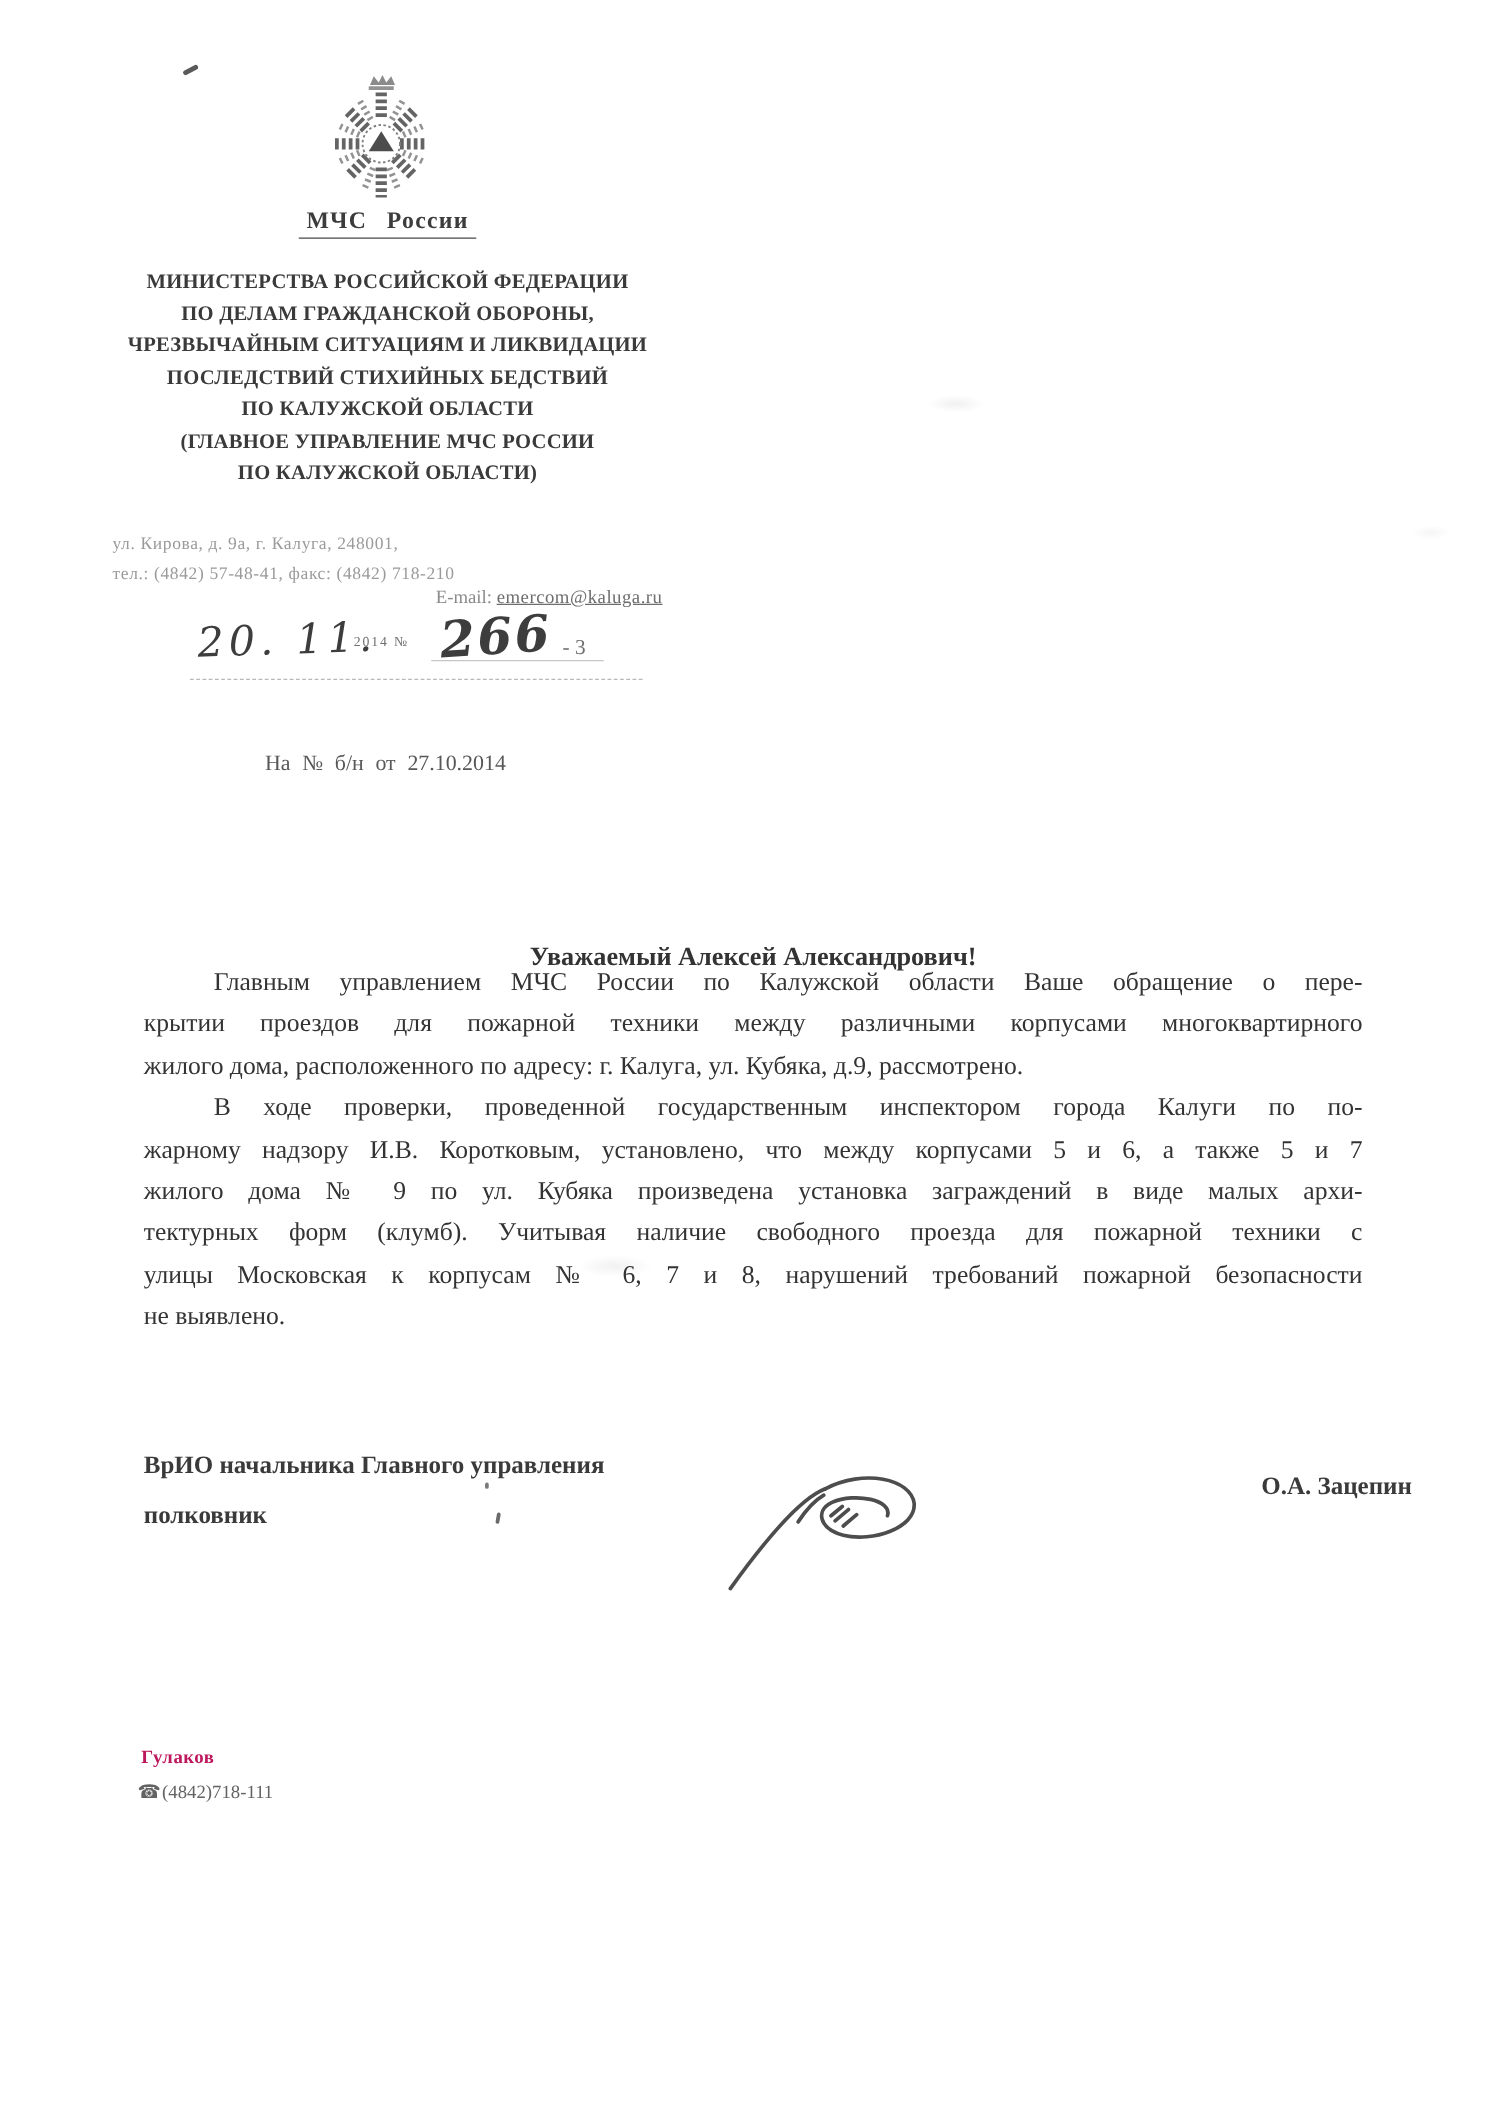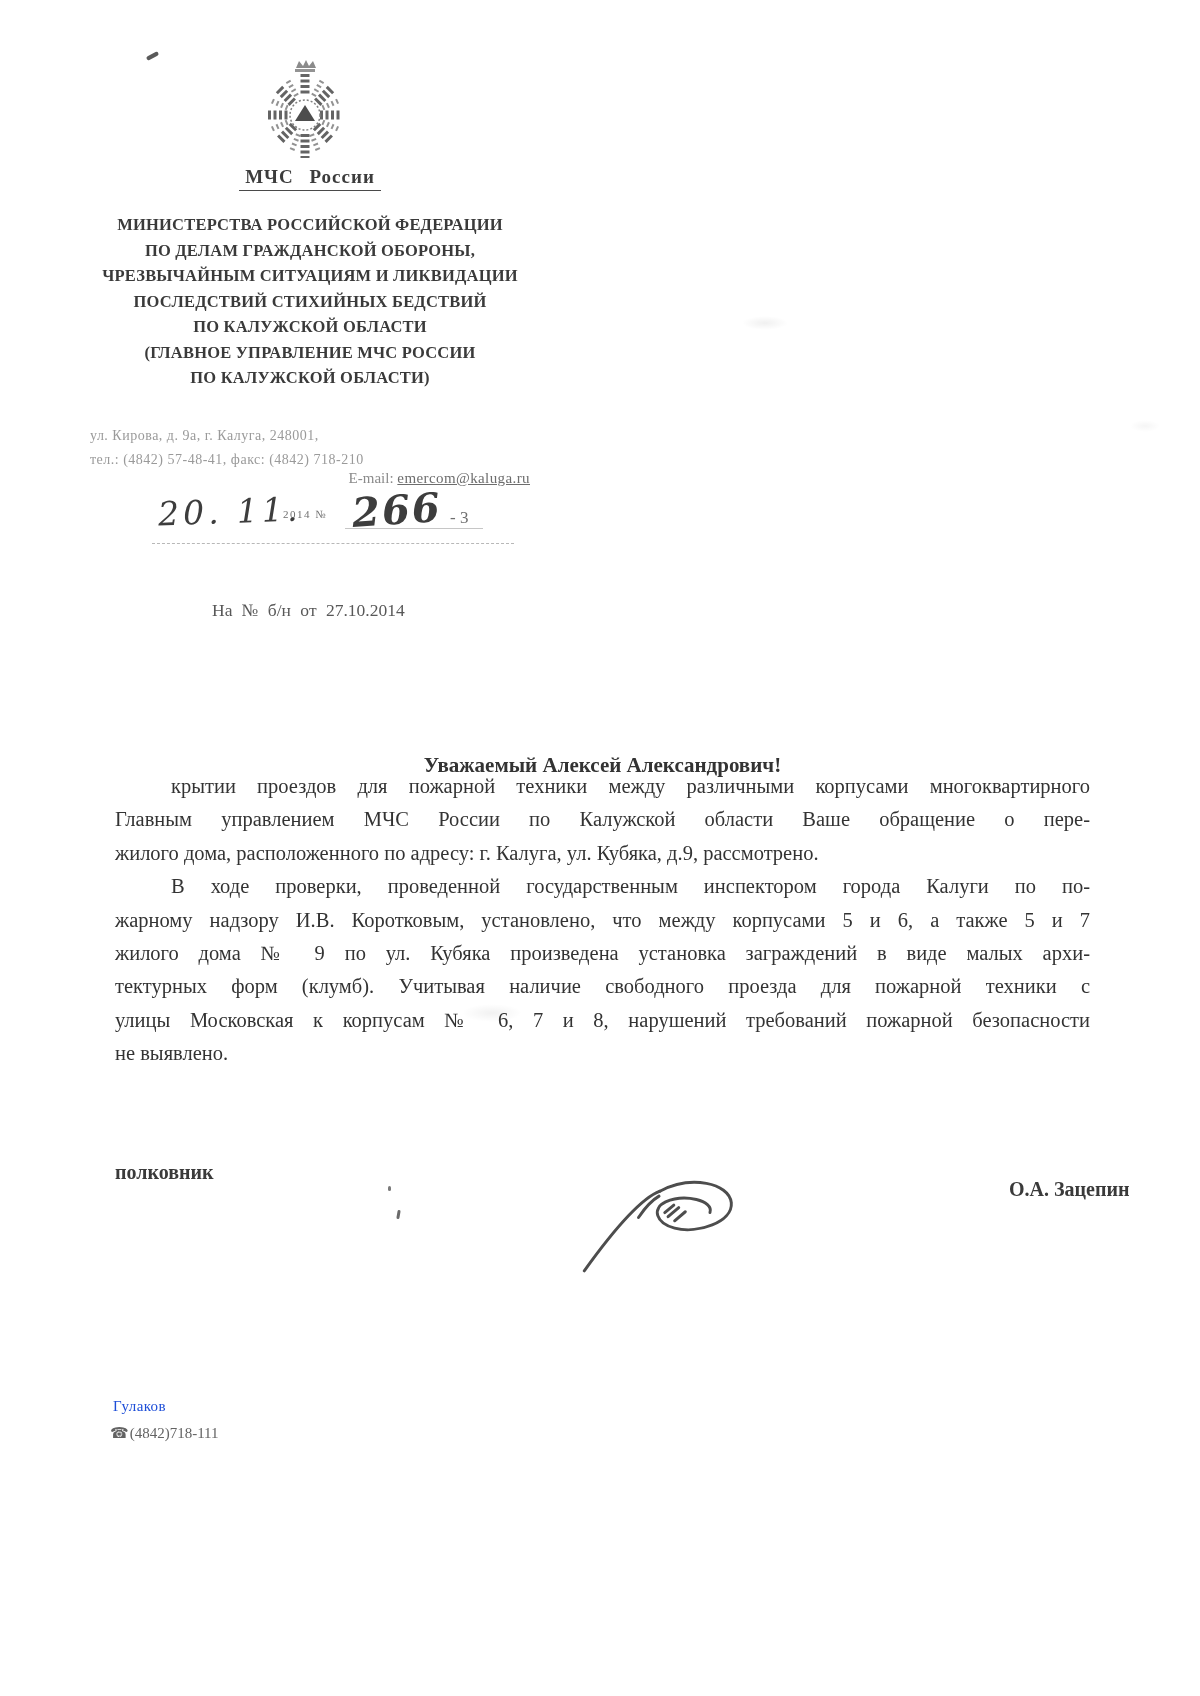--- a/index.html
+++ b/index.html
@@ -67,21 +67,21 @@
   .para .line:last-child { text-align-last: left; }
   .para .line:first-child { text-indent: 56px; }
 
   
   .sig-position { left: 115px; top: 1152px; width: 520px;
     font-size: 20px; font-weight: bold; color: #3a3a3a; line-height: 40px; }
   .sig-name { left: 985px; top: 1178px; font-size: 20px; font-weight: bold; color: #3a3a3a; margin-left: 24px; }
   .sig-scribble { left: 555px; top: 1160px; width: 190px; height: 115px; }
 
   
-  .footer-executor { left: 113px; top: 1398px; font-size: 15px; color: #1d4ed8; letter-spacing: 0.4px; }
+  .footer-executor { left: 113px; top: 1398px; font-size: 15px; color: #be185d; letter-spacing: 0.4px; font-weight: bold; }
   .footer-phone { left: 110px; top: 1424px; font-size: 15px; color: #636363; }
   .footer-phone .ph-icon { font-size: 15px; margin-right: 1px; }
 
   
   .artifact-tick { left: 146px; top: 54px; width: 13px; height: 4px;
     background: #5a5a5a; border-radius: 2px; transform: rotate(-28deg); }
   .smudge { border-radius: 50%; }
   .smudge-1 { left: 742px; top: 316px; width: 46px; height: 14px;
     background: radial-gradient(closest-side, rgba(0,0,0,0.06), rgba(0,0,0,0)); }
   .smudge-2 { left: 462px; top: 1004px; width: 60px; height: 18px;
@@ -166,35 +166,36 @@
   <div class="abs number-suffix">- 3</div>
   <div class="abs date-dash-line"></div>
   <div class="abs number-rule-line"></div>
 
   <div class="abs reply-line">На № б/н от 27.10.2014</div>
 
   <div class="abs salutation">Уважаемый Алексей Александрович!</div>
 
   <div class="abs body-text">
     <div class="para">
+        <div class="line">Главным управлением МЧС России по Калужской области Ваше обращение о пере-</div>
         <div class="line">крытии проездов для пожарной техники между различными корпусами многоквартирного</div>
-        <div class="line">Главным управлением МЧС России по Калужской области Ваше обращение о пере-</div>
         <div class="line">жилого дома, расположенного по адресу: г. Калуга, ул. Кубяка, д.9, рассмотрено.</div>
       </div>
     <div class="para">
         <div class="line">В ходе проверки, проведенной государственным инспектором города Калуги по по-</div>
         <div class="line">жарному надзору И.В. Коротковым, установлено, что между корпусами 5 и 6, а также 5 и 7</div>
         <div class="line">жилого дома № 9 по ул. Кубяка произведена установка заграждений в виде малых архи-</div>
         <div class="line">тектурных форм (клумб). Учитывая наличие свободного проезда для пожарной техники с</div>
         <div class="line">улицы Московская к корпусам № 6, 7 и 8, нарушений требований пожарной безопасности</div>
         <div class="line">не выявлено.</div>
       </div>
   </div>
 
   <div class="abs sig-position">
+      <div class="line">ВрИО начальника Главного управления</div>
       <div class="line">полковник</div>
     </div>
 
   <div class="abs sig-scribble">
     <svg width="190" height="115" viewBox="0 0 220 140" xmlns="http://www.w3.org/2000/svg">
       <g stroke="#2e2e2e" stroke-width="3.6" fill="none" stroke-linecap="round" opacity="0.85">
         <path d="M30 135 C 58 96, 96 48, 122 38"></path>
         <path d="M122 38 C 160 18, 206 28, 209 52 C 211 76, 168 90, 140 83 C 117 77, 112 59, 129 51 C 152 41, 188 49, 183 64"></path>
         <path d="M128 64 l 11 -9 m -7 14 l 13 -11 m -5 16 l 13 -11"></path>
         <path d="M96 70 C 104 58, 114 48, 121 44"></path>

